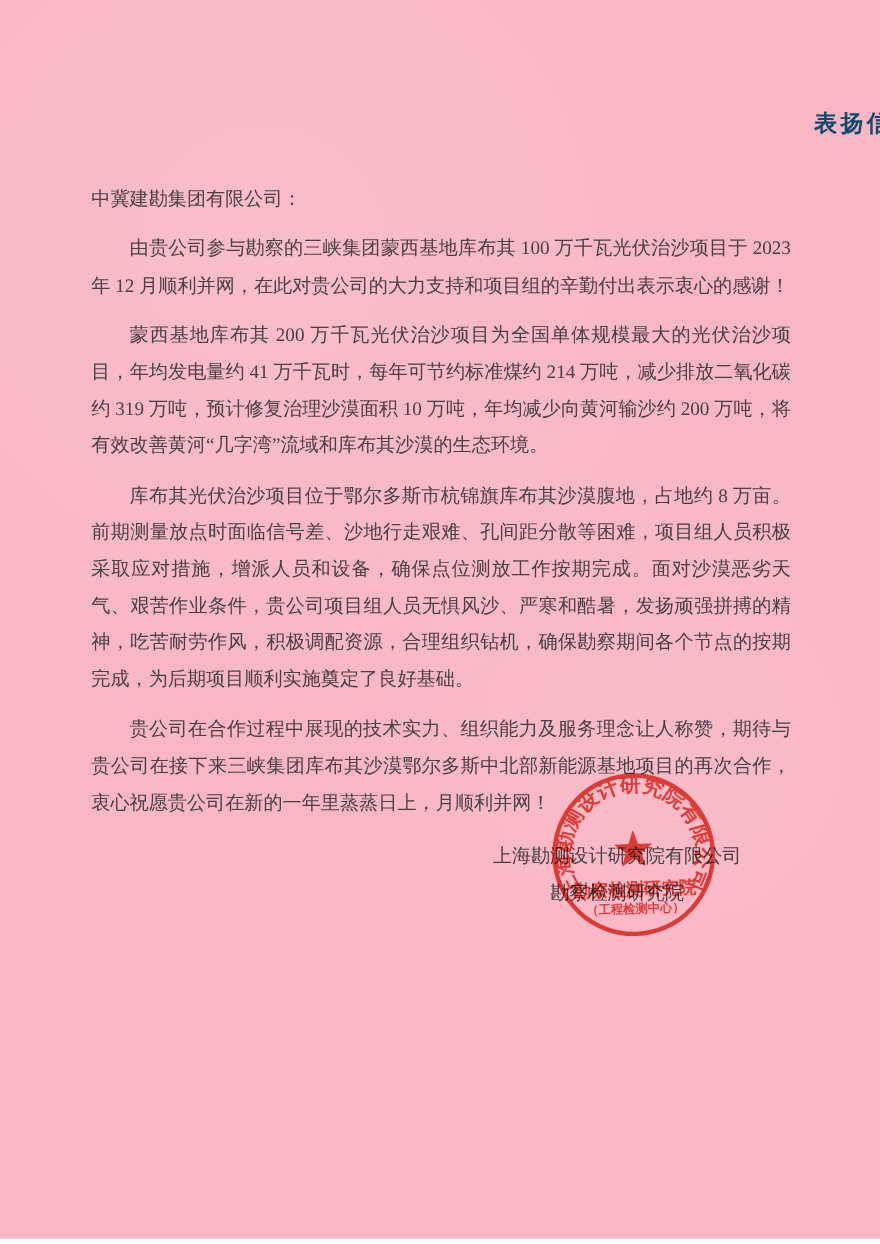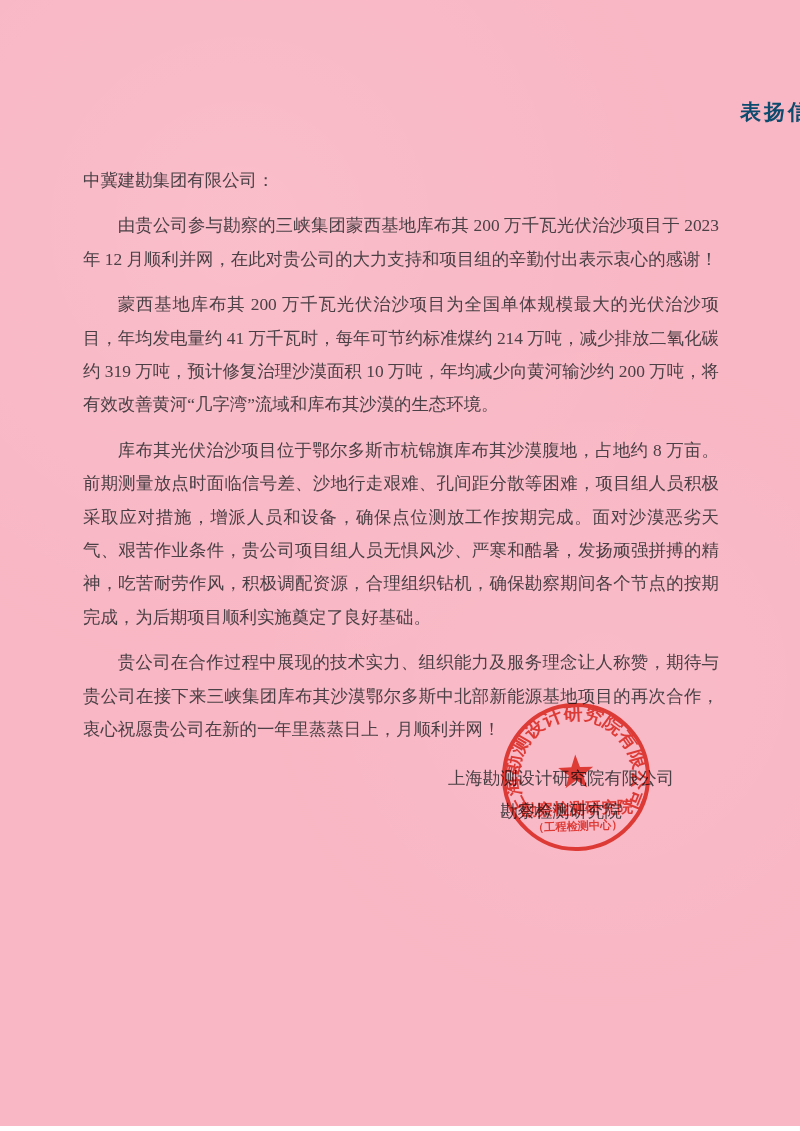--- a/index.html
+++ b/index.html
@@ -67,21 +67,21 @@
 </style>
 </head>
 <body>
 
 <div class="page">
 
   <h1 class="title">表扬信</h1>
 
   <div class="body-text">
     <p class="salutation">中冀建勘集团有限公司：</p>
-    <p class="para">由贵公司参与勘察的三峡集团蒙西基地库布其 200 万千瓦光伏治沙项目于 2023 年 12 月顺利并网，在此对贵公司的大力支持和项目组的辛勤付出表示衷心的感谢！</p>
+    <p class="para">由贵公司参与勘察的三峡集团蒙西基地库布其 100 万千瓦光伏治沙项目于 2023 年 12 月顺利并网，在此对贵公司的大力支持和项目组的辛勤付出表示衷心的感谢！</p>
     <p class="para">蒙西基地库布其 200 万千瓦光伏治沙项目为全国单体规模最大的光伏治沙项目，年均发电量约 41 万千瓦时，每年可节约标准煤约 214 万吨，减少排放二氧化碳约 319 万吨，预计修复治理沙漠面积 10 万吨，年均减少向黄河输沙约 200 万吨，将有效改善黄河“几字湾”流域和库布其沙漠的生态环境。</p>
     <p class="para">库布其光伏治沙项目位于鄂尔多斯市杭锦旗库布其沙漠腹地，占地约 8 万亩。前期测量放点时面临信号差、沙地行走艰难、孔间距分散等困难，项目组人员积极采取应对措施，增派人员和设备，确保点位测放工作按期完成。面对沙漠恶劣天气、艰苦作业条件，贵公司项目组人员无惧风沙、严寒和酷暑，发扬顽强拼搏的精神，吃苦耐劳作风，积极调配资源，合理组织钻机，确保勘察期间各个节点的按期完成，为后期项目顺利实施奠定了良好基础。</p>
     <p class="para">贵公司在合作过程中展现的技术实力、组织能力及服务理念让人称赞，期待与贵公司在接下来三峡集团库布其沙漠鄂尔多斯中北部新能源基地项目的再次合作，衷心祝愿贵公司在新的一年里蒸蒸日上，月顺利并网！</p>
   </div>
 
   <div class="signature">
     <div class="sig-line">上海勘测设计研究院有限公司</div>
     <div class="sig-line">勘察检测研究院</div>
   </div>
 

